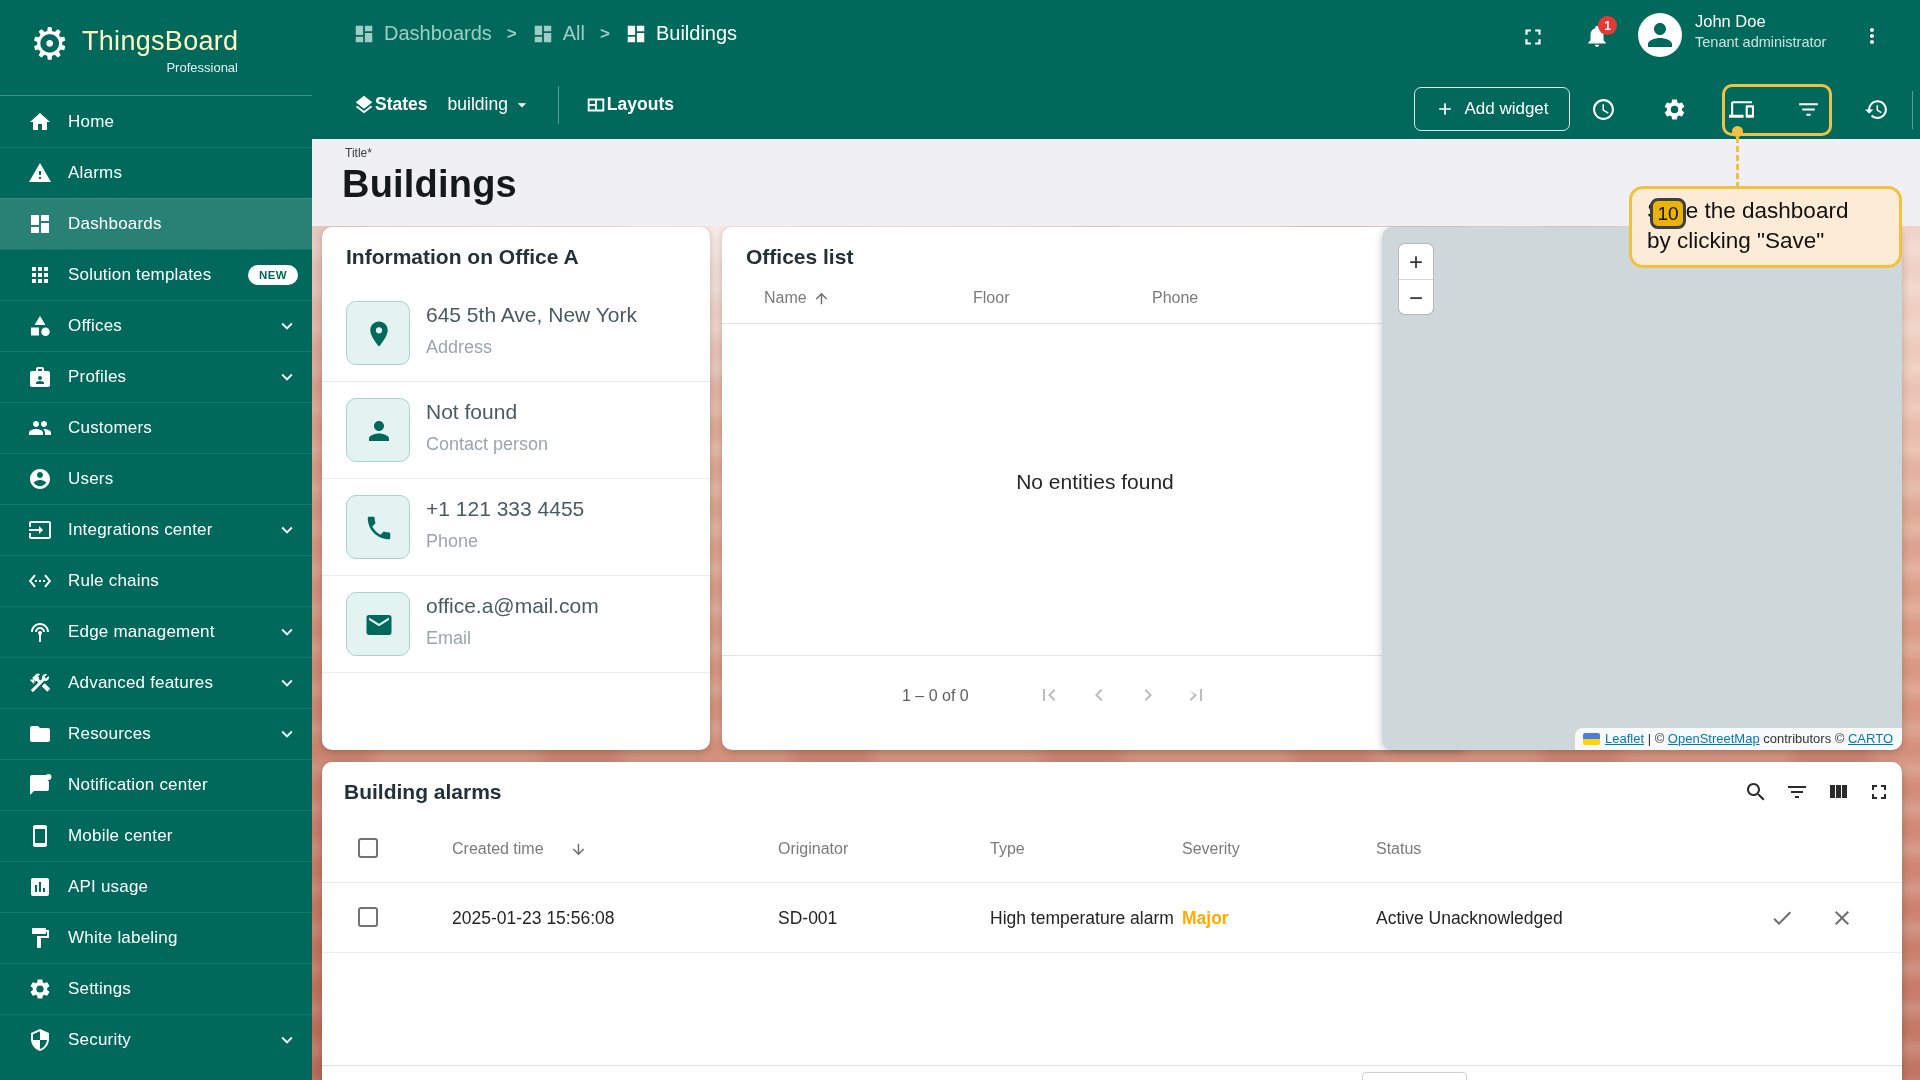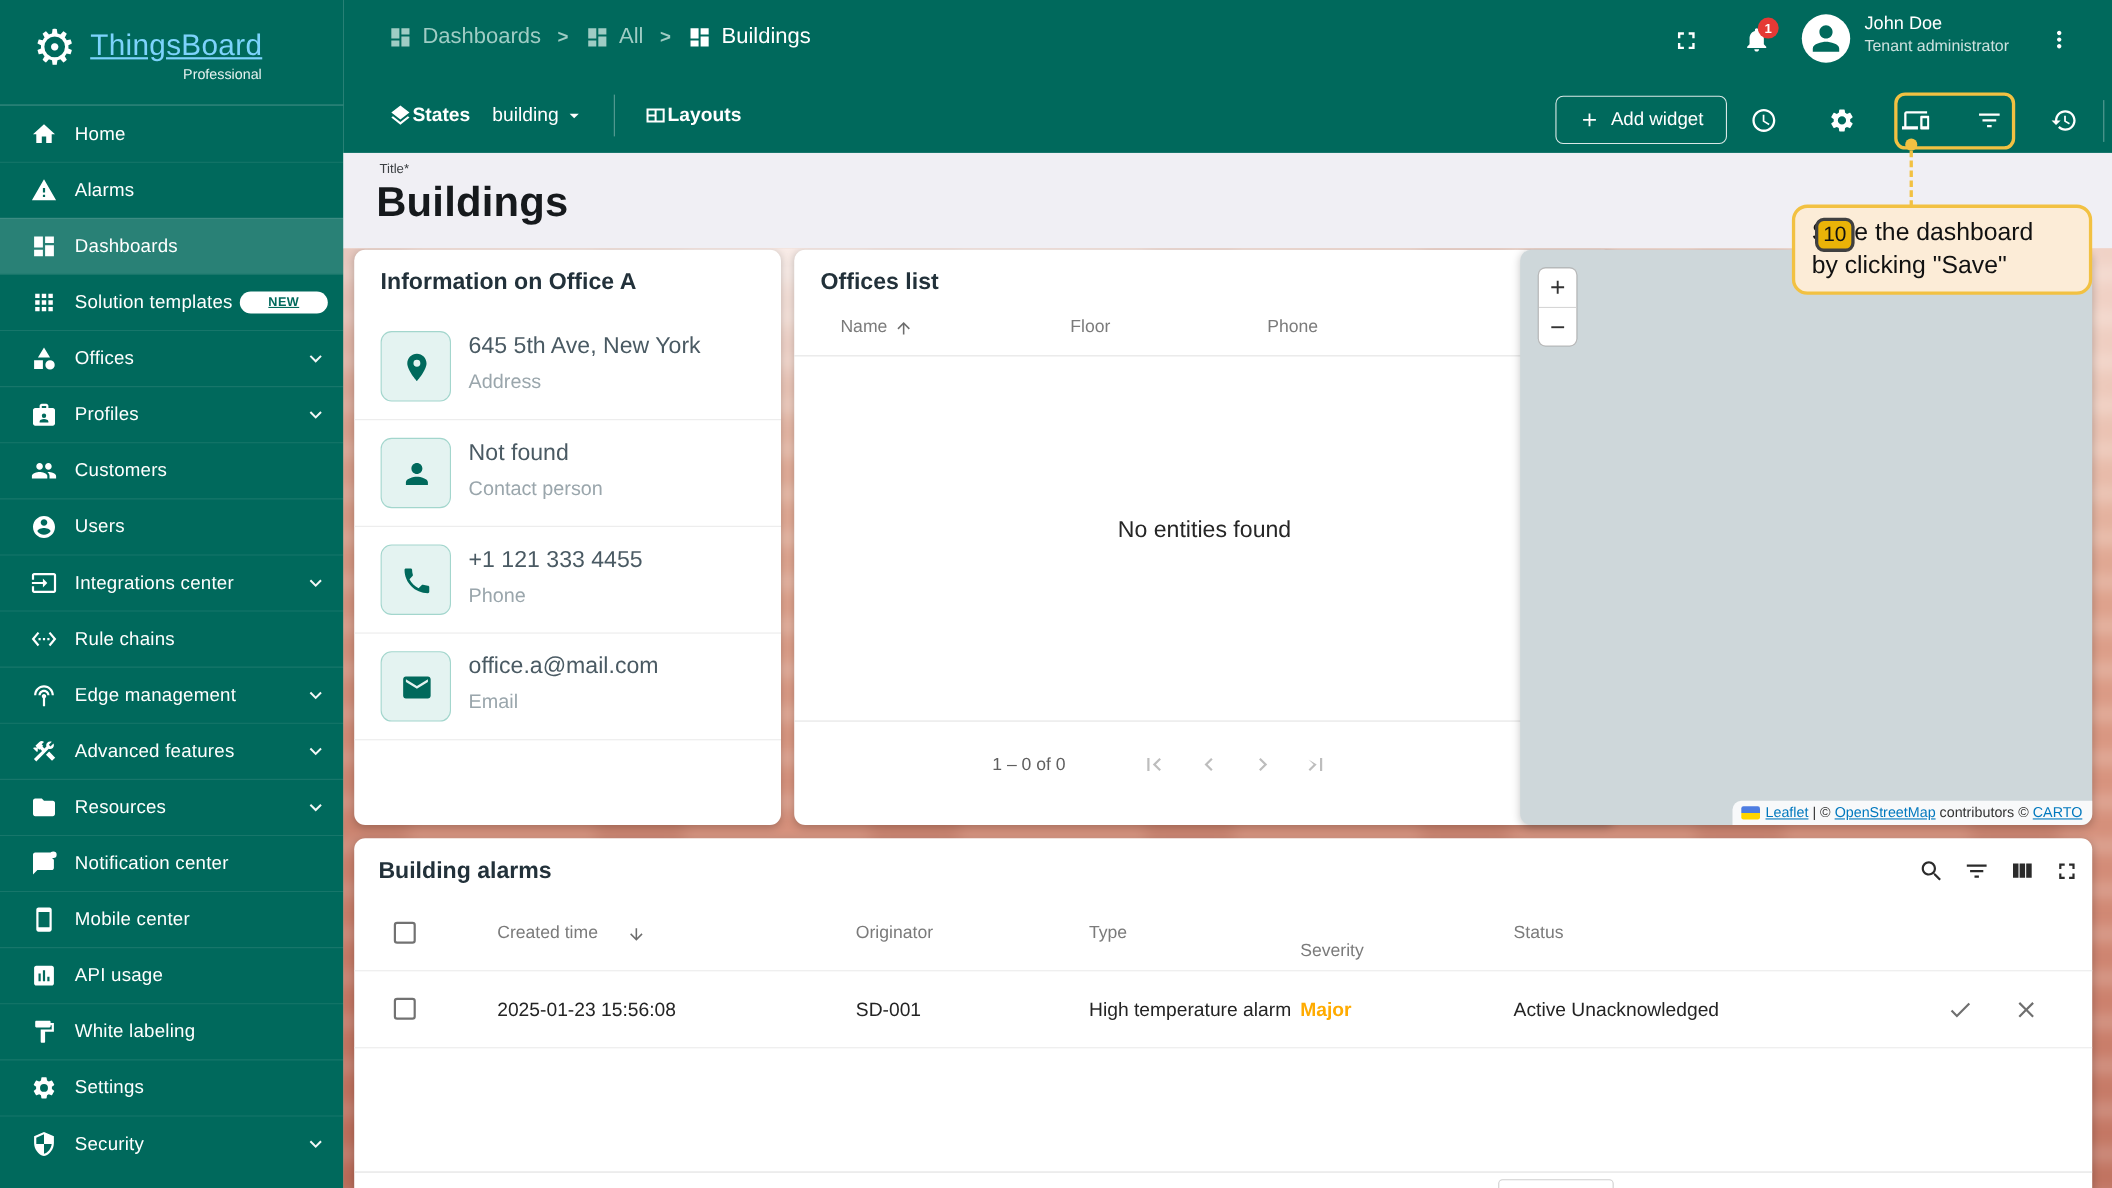--- a/index.html
+++ b/index.html
@@ -6,32 +6,32 @@
   *{box-sizing:border-box;}
   .screen{position:relative;width:1920px;height:1080px;overflow:hidden;
     font-family:"Liberation Sans","DejaVu Sans",sans-serif;background:#fff;-webkit-font-smoothing:antialiased;}
   .abs{position:absolute;}
 
   
   .sidebar{left:0;top:0;width:312px;height:1080px;background:#00695c;z-index:5;}
   .topbar{left:312px;top:0;width:1608px;height:139px;background:#00695c;z-index:4;}
   .logo-area{position:absolute;left:0;top:0;width:312px;height:96px;}
   .logo-mark{position:absolute;left:30px;top:22px;font-size:44px;color:#fff;line-height:1;}
-  .logo-name{position:absolute;left:82px;top:26px;font-size:27px;color:#7dd3fc;letter-spacing:.3px;text-decoration:underline;}
+  .logo-name{position:absolute;left:82px;top:26px;font-size:27px;color:#fef9c3;letter-spacing:.3px;}
   .logo-sub{position:absolute;left:82px;top:60px;width:156px;text-align:right;font-size:13px;color:#e6f2f0;}
   .logo-divider{position:absolute;left:0;top:95px;width:312px;height:1px;background:rgba(255,255,255,.25);}
   .side-nav{position:absolute;left:0;top:96px;width:312px;}
   .side-item{display:flex;align-items:center;height:51px;padding:0 14px 0 28px;color:#fff;
     border-top:1px solid rgba(255,255,255,.09);cursor:pointer;}
   .side-item:first-child{border-top:none;}
   .side-item.active{background:rgba(255,255,255,.16);}
   .side-ic{width:24px;height:24px;margin-right:16px;flex:none;color:#fff;}
   .side-label{font-size:17px;font-weight:500;letter-spacing:.2px;white-space:nowrap;}
   .new-badge{margin-left:auto;background:#fff;color:#00695c;font-size:11.5px;font-weight:700;
-    padding:4px 26px;border-radius:12px;letter-spacing:.4px;text-decoration:underline;}
+    padding:4px 11px;border-radius:12px;letter-spacing:.4px;}
   .chev{margin-left:auto;width:22px;height:22px;color:#fff;opacity:.95;}
 
   .i svg{display:block;width:100%;height:100%;}
 
   
   .breadcrumb{position:absolute;left:41px;top:22px;display:flex;align-items:center;font-size:20px;}
   .crumb{display:flex;align-items:center;color:#9fccc4;}
   .crumb .i{width:22px;height:22px;margin-right:9px;color:#9fccc4;}
   .crumb.current{color:#fff;}
   .crumb.current .i{color:#fff;}
@@ -567,21 +567,21 @@
                 <path d="M20 12l-1.41-1.41L13 16.17V4h-2v12.17l-5.58-5.59L4 12l8 8z"></path>
               </svg>
             </span>
           </span>
           <span class="tbl-head" style="left: 456px; top: 78px; text-align: right;">
             <span>Originator</span>
           </span>
           <span class="tbl-head" style="left: 668px; top: 78px;">
             <span>Type</span>
           </span>
-          <span class="tbl-head" style="left: 860px; top: 94px;">
+          <span class="tbl-head" style="left: 860px; top: 78px;">
             <span>Severity</span>
           </span>
           <span class="tbl-head" style="left: 1054px; top: 78px;">
             <span>Status</span>
           </span>
         </div>
       <div class="al-div" style="top:120px;"></div>
       <div id="alarm-rows">
           <div>
             <span class="cb" style="left:36px;top:145px;"></span>

